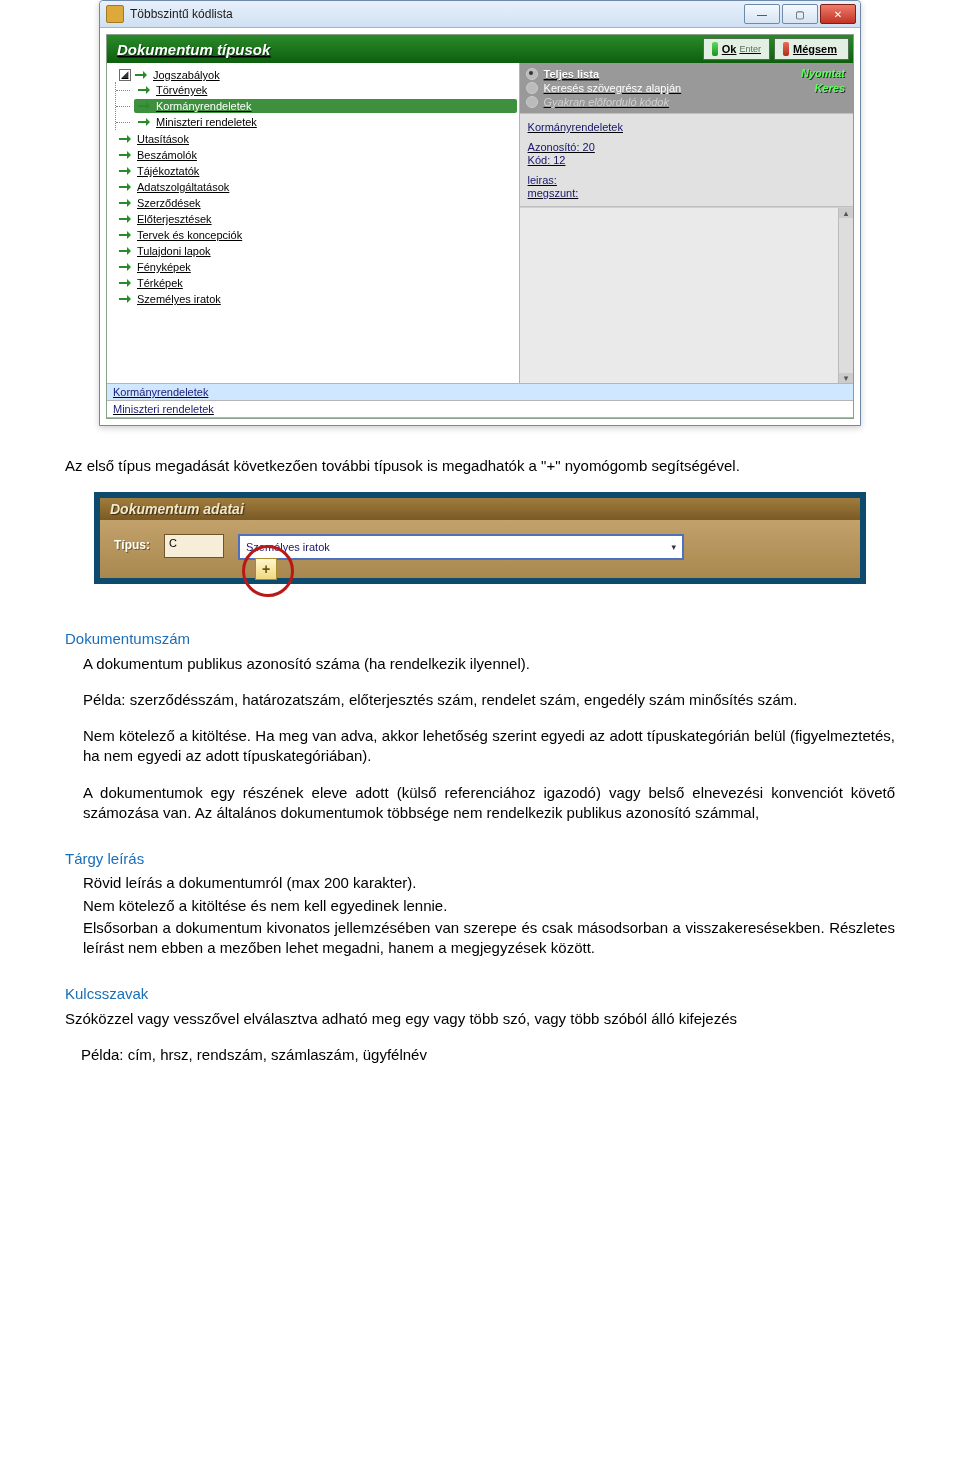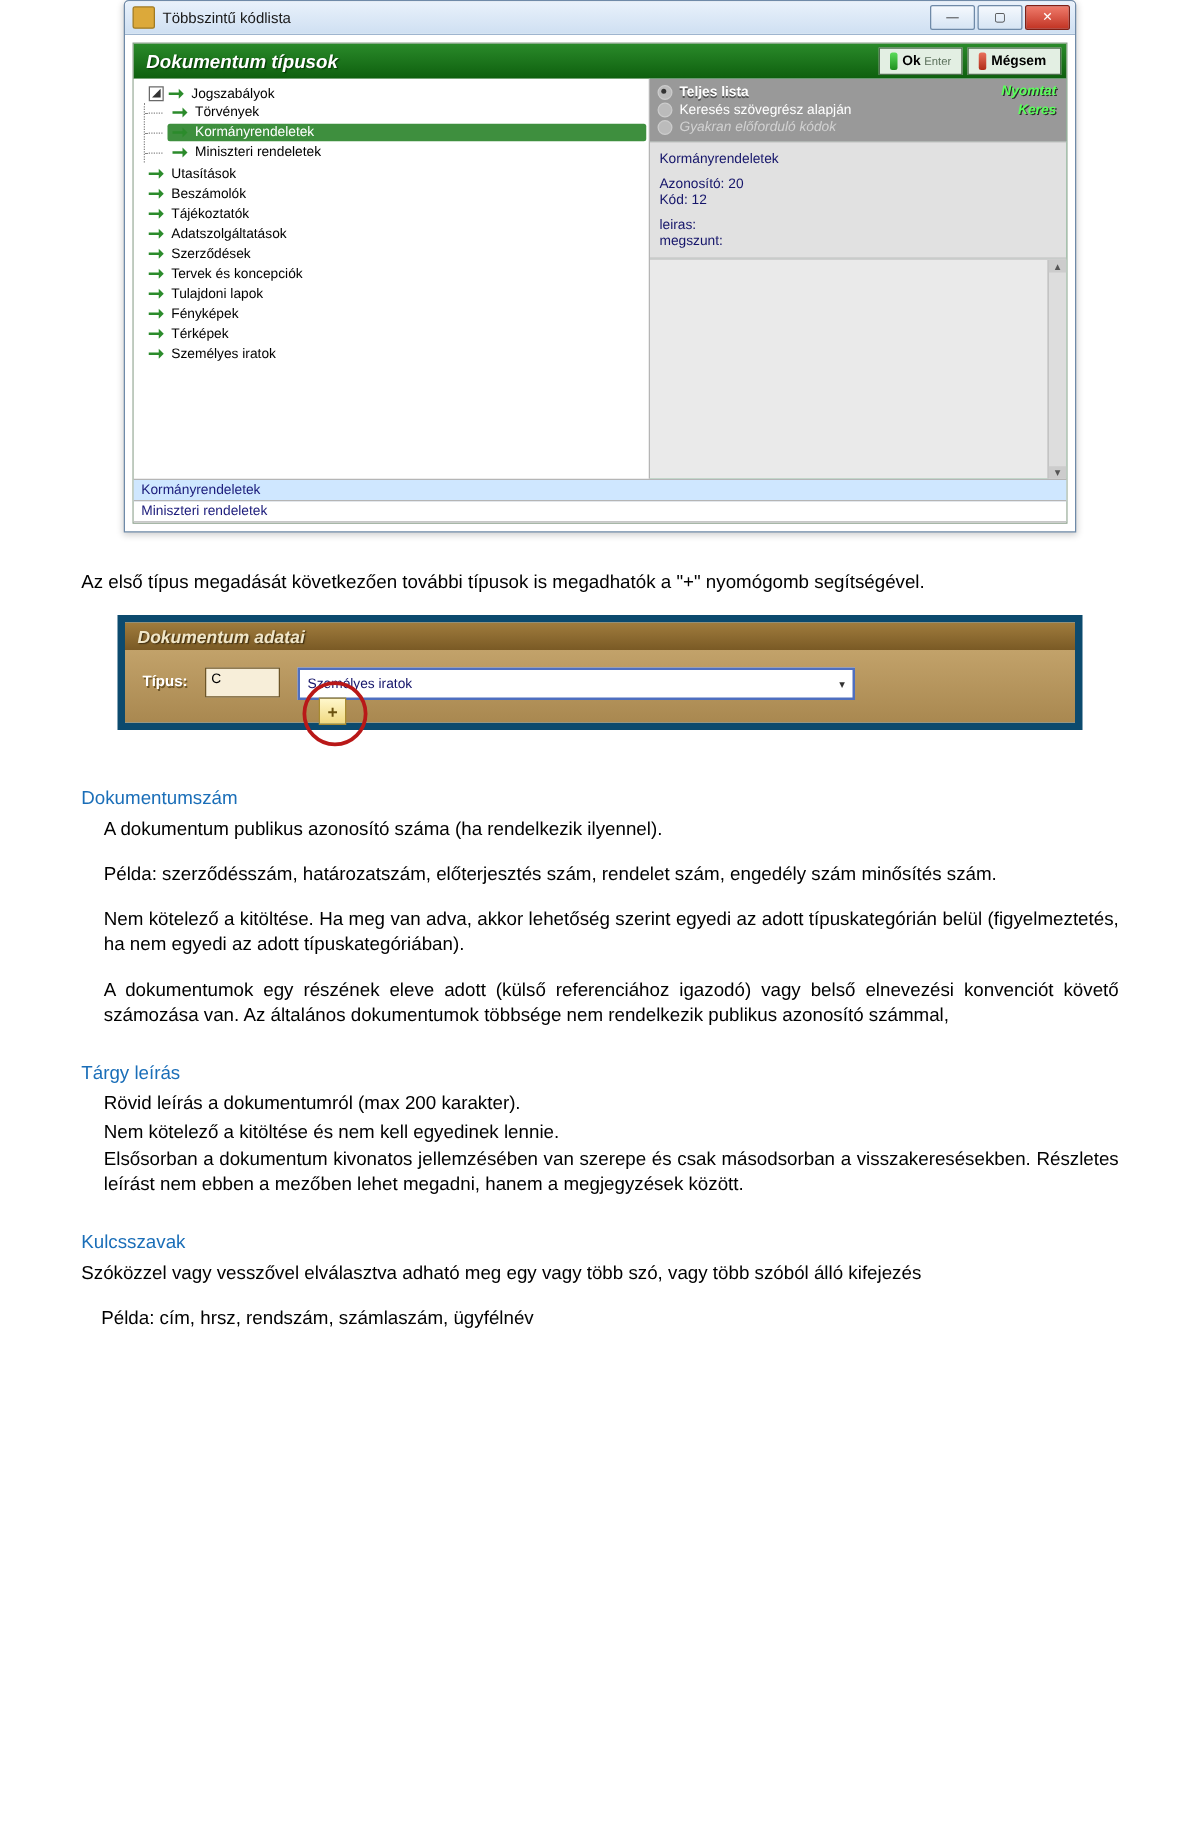--- a/index.html
+++ b/index.html
@@ -53,20 +53,21 @@
     cursor: pointer;
   }
   .winbtn.close {
     background: linear-gradient(#ef7b6b,#c23424);
     color: #fff;
     border-color: #7e1f15;
   }
   .win-inner {
     margin: 6px;
     border: 1px solid #8aa08a;
+    text-decoration: underline;
   }
   .ribbon {
     display: flex;
     align-items: center;
     height: 28px;
     background: linear-gradient(#2a8a2a,#0e5f0e);
     padding: 0 4px;
   }
   .ribbon-title {
     font-style: italic;
@@ -152,21 +153,21 @@
   .arrow-icon::after {
     content: '';
     position: absolute; left: 8px; top: 1px;
     border: 4px solid transparent;
     border-left-color: #2b8b2b;
   }
 
   .right-pane {
     width: 45%;
     display: flex; flex-direction: column;
-    background: #15803d;
+    background: #c2410c;
   }
   .radio-block {
     background: #999;
     color: #fff;
     font-size: 11px;
     padding: 4px 6px;
     position: relative;
   }
   .radio-row {
     display: flex; align-items: center; gap: 6px;
@@ -410,20 +411,26 @@
               <li>
                   <div class="node-row">
                     <span class="arrow-icon"></span>
                     <span>Adatszolgáltatások</span>
                   </div>
                 </li>
               <li>
                   <div class="node-row">
                     <span class="arrow-icon"></span>
                     <span>Szerződések</span>
+                  </div>
+                </li>
+              <li>
+                  <div class="node-row">
+                    <span class="arrow-icon"></span>
+                    <span>Előterjesztések</span>
                   </div>
                 </li>
               <li>
                   <div class="node-row">
                     <span class="arrow-icon"></span>
                     <span>Tervek és koncepciók</span>
                   </div>
                 </li>
               <li>
                   <div class="node-row">

